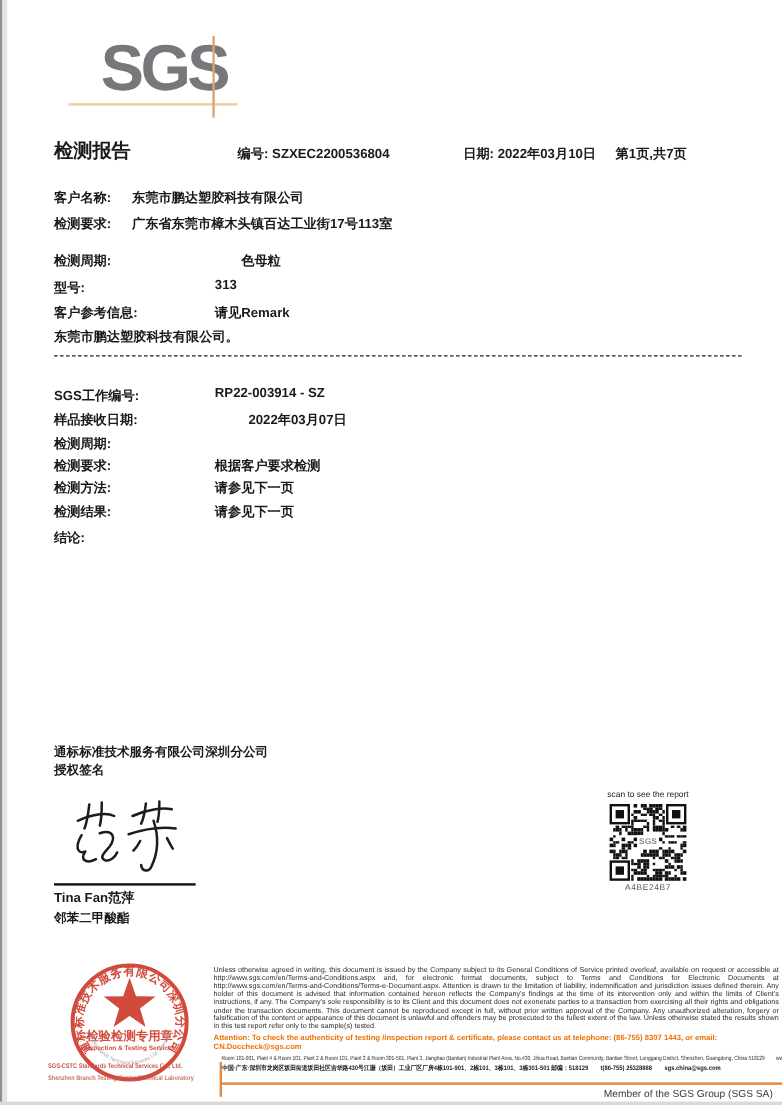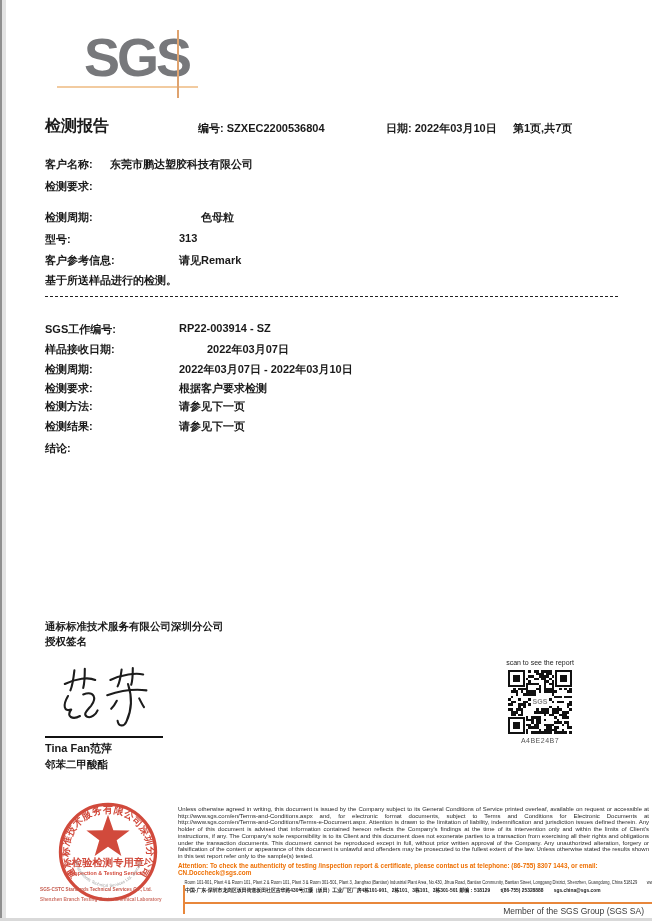--- a/index.html
+++ b/index.html
@@ -88,37 +88,37 @@
   </div>
   <div class="abs hmeta" style="left:386px;">
     <span>日期:</span>
     <span>2022年03月10日</span>
   </div>
   <div class="abs hmeta" style="left:513px;">第1页,共7页</div>
 
   <div class="abs lbl" style="left:45px;top:157px;text-align:right;">客户名称:</div>
   <div class="abs val" style="left:110px;top:157px;">东莞市鹏达塑胶科技有限公司</div>
   <div class="abs lbl" style="left:45px;top:179px;">检测要求:</div>
+  <div class="abs val" style="left:110px;top:179px;">广东省东莞市樟木头镇百达工业街17号113室</div>
 
   <div class="abs lbl" style="left:45px;top:210px;">检测周期:</div>
   <div class="abs val" style="left:179px;top:210px;margin-left:22px;">色母粒</div>
   <div class="abs lbl" style="left:45px;top:232px;">型号:</div>
   <div class="abs val" style="left:179px;top:232px;">313</div>
   <div class="abs lbl" style="left:45px;top:253px;">客户参考信息:</div>
   <div class="abs val" style="left:179px;top:253px;">请见Remark</div>
-  <div class="abs note" style="left:45px;top:273px;">基于所送样品进行的检测。</div>
+  <div class="abs note" style="left:45px;top:273px;">东莞市鹏达塑胶科技有限公司。</div>
 
   <div class="abs dashline"></div>
 
   <div class="abs lbl" style="left:45px;top:322px;">SGS工作编号:</div>
   <div class="abs val" style="left:179px;top:322px;">RP22-003914 - SZ</div>
   <div class="abs lbl" style="left:45px;top:342px;">样品接收日期:</div>
   <div class="abs val" style="left:179px;top:342px;margin-left:28px;">2022年03月07日</div>
   <div class="abs lbl" style="left:45px;top:362px;">检测周期:</div>
-  <div class="abs val" style="left:179px;top:362px;">2022年03月07日 - 2022年03月10日</div>
   <div class="abs lbl" style="left:45px;top:381px;">检测要求:</div>
   <div class="abs val" style="left:179px;top:381px;">根据客户要求检测</div>
   <div class="abs lbl" style="left:45px;top:399px;">检测方法:</div>
   <div class="abs val" style="left:179px;top:399px;">请参见下一页</div>
   <div class="abs lbl" style="left:45px;top:419px;">检测结果:</div>
   <div class="abs val" style="left:179px;top:419px;">请参见下一页</div>
 
   <div class="abs lbl" style="left:45px;top:441px;">结论:</div>
 
   <div class="abs sig-company">通标标准技术服务有限公司深圳分公司</div>

